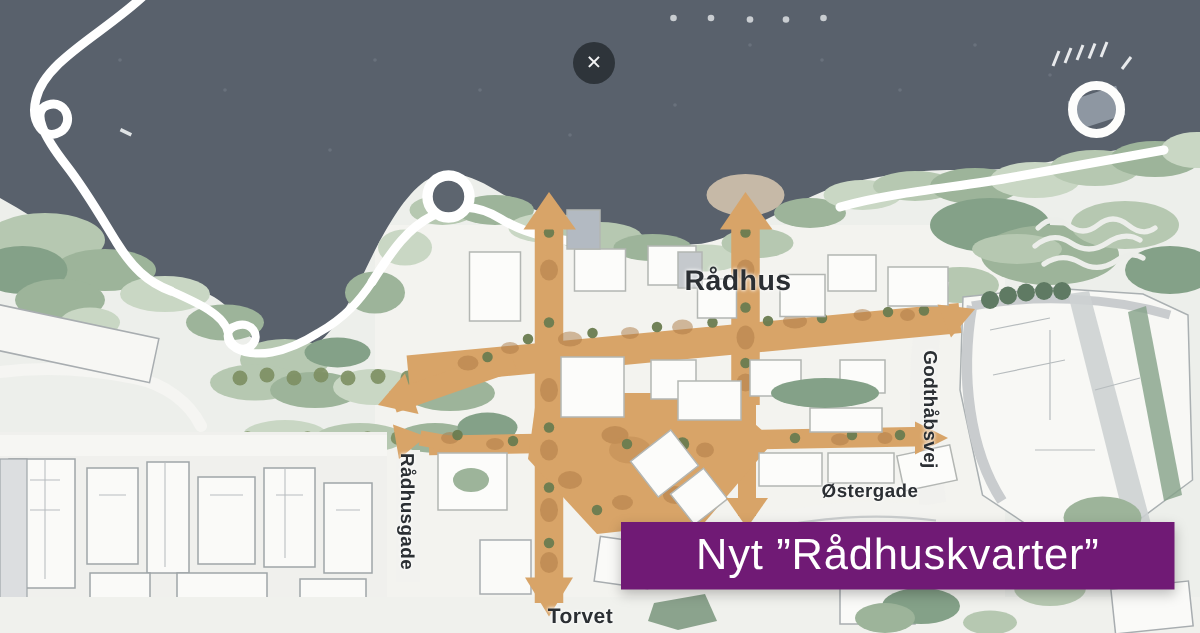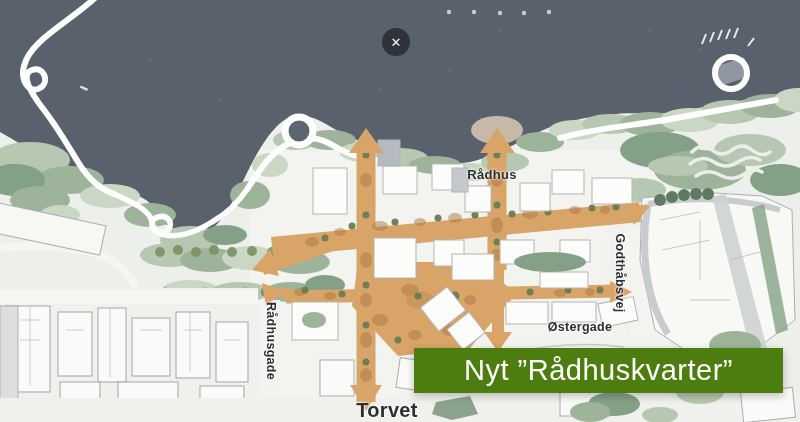--- a/index.html
+++ b/index.html
@@ -9,25 +9,25 @@
     background:#eef0ec;
   }
   #stage svg{position:absolute;left:0;top:0;display:block;}
   .map-label{
     position:absolute;transform:translate(-50%,-50%);
     color:#2b2f33;font-weight:bold;font-size:12.5px;white-space:nowrap;
     text-shadow:0 0 3px rgba(255,255,255,.95),0 0 2px rgba(255,255,255,.9);
     letter-spacing:.3px;
   }
   .map-label.vertical{transform:translate(-50%,-50%) rotate(90deg);}
-  #label-radhus{font-size:13px;}
-  #label-torvet{font-size:20px;}
+  #label-radhus{font-size:19px;margin-top:14px;}
+  #label-torvet{font-size:14px;}
   #banner{
     position:absolute;left:414px;top:348px;width:369px;height:45px;
-    background:#4d7c0f;color:#ffffff;display:flex;align-items:center;justify-content:center;
+    background:#701a75;color:#ffffff;display:flex;align-items:center;justify-content:center;
     font-size:29px;font-weight:400;letter-spacing:.5px;
     box-shadow:0 3px 8px rgba(0,0,0,.25);
   }
   #close-btn{
     position:absolute;left:382px;top:28px;width:28px;height:28px;border-radius:50%;
     background:#2e343a;color:#f4f5f6;display:flex;align-items:center;justify-content:center;
     font-size:13px;font-weight:bold;cursor:pointer;user-select:none;
   }
 </style>
 </head>

